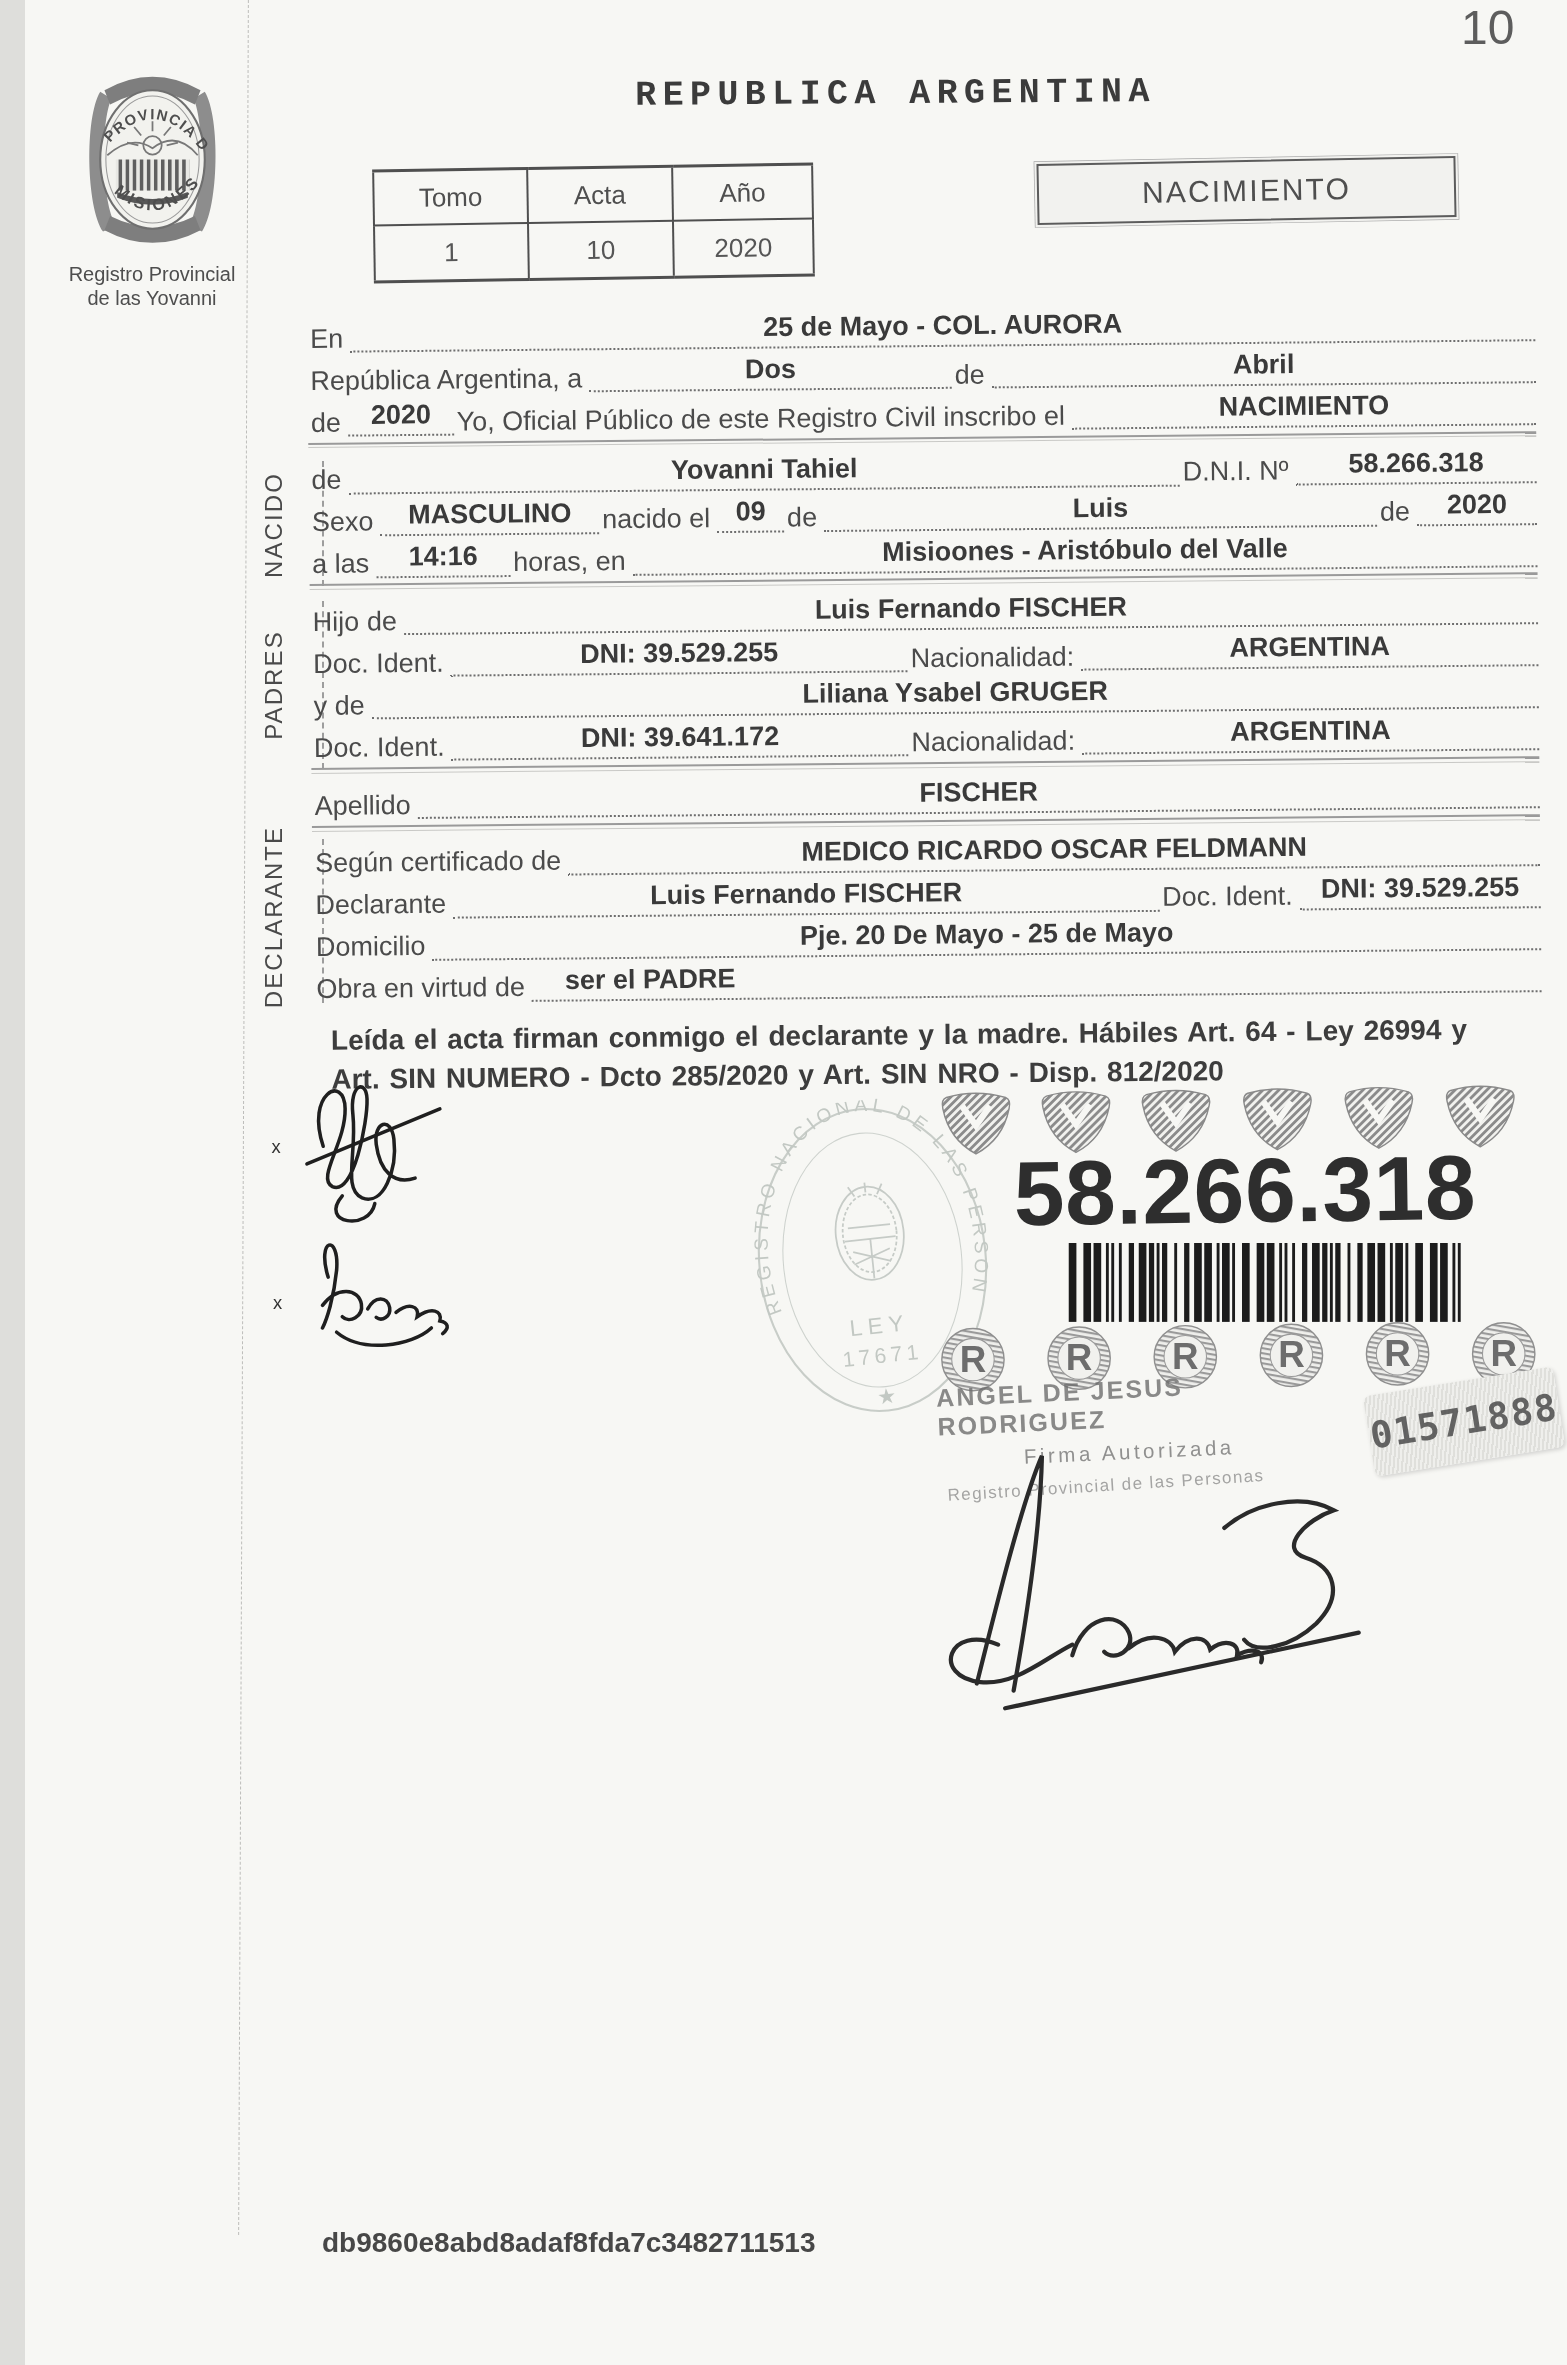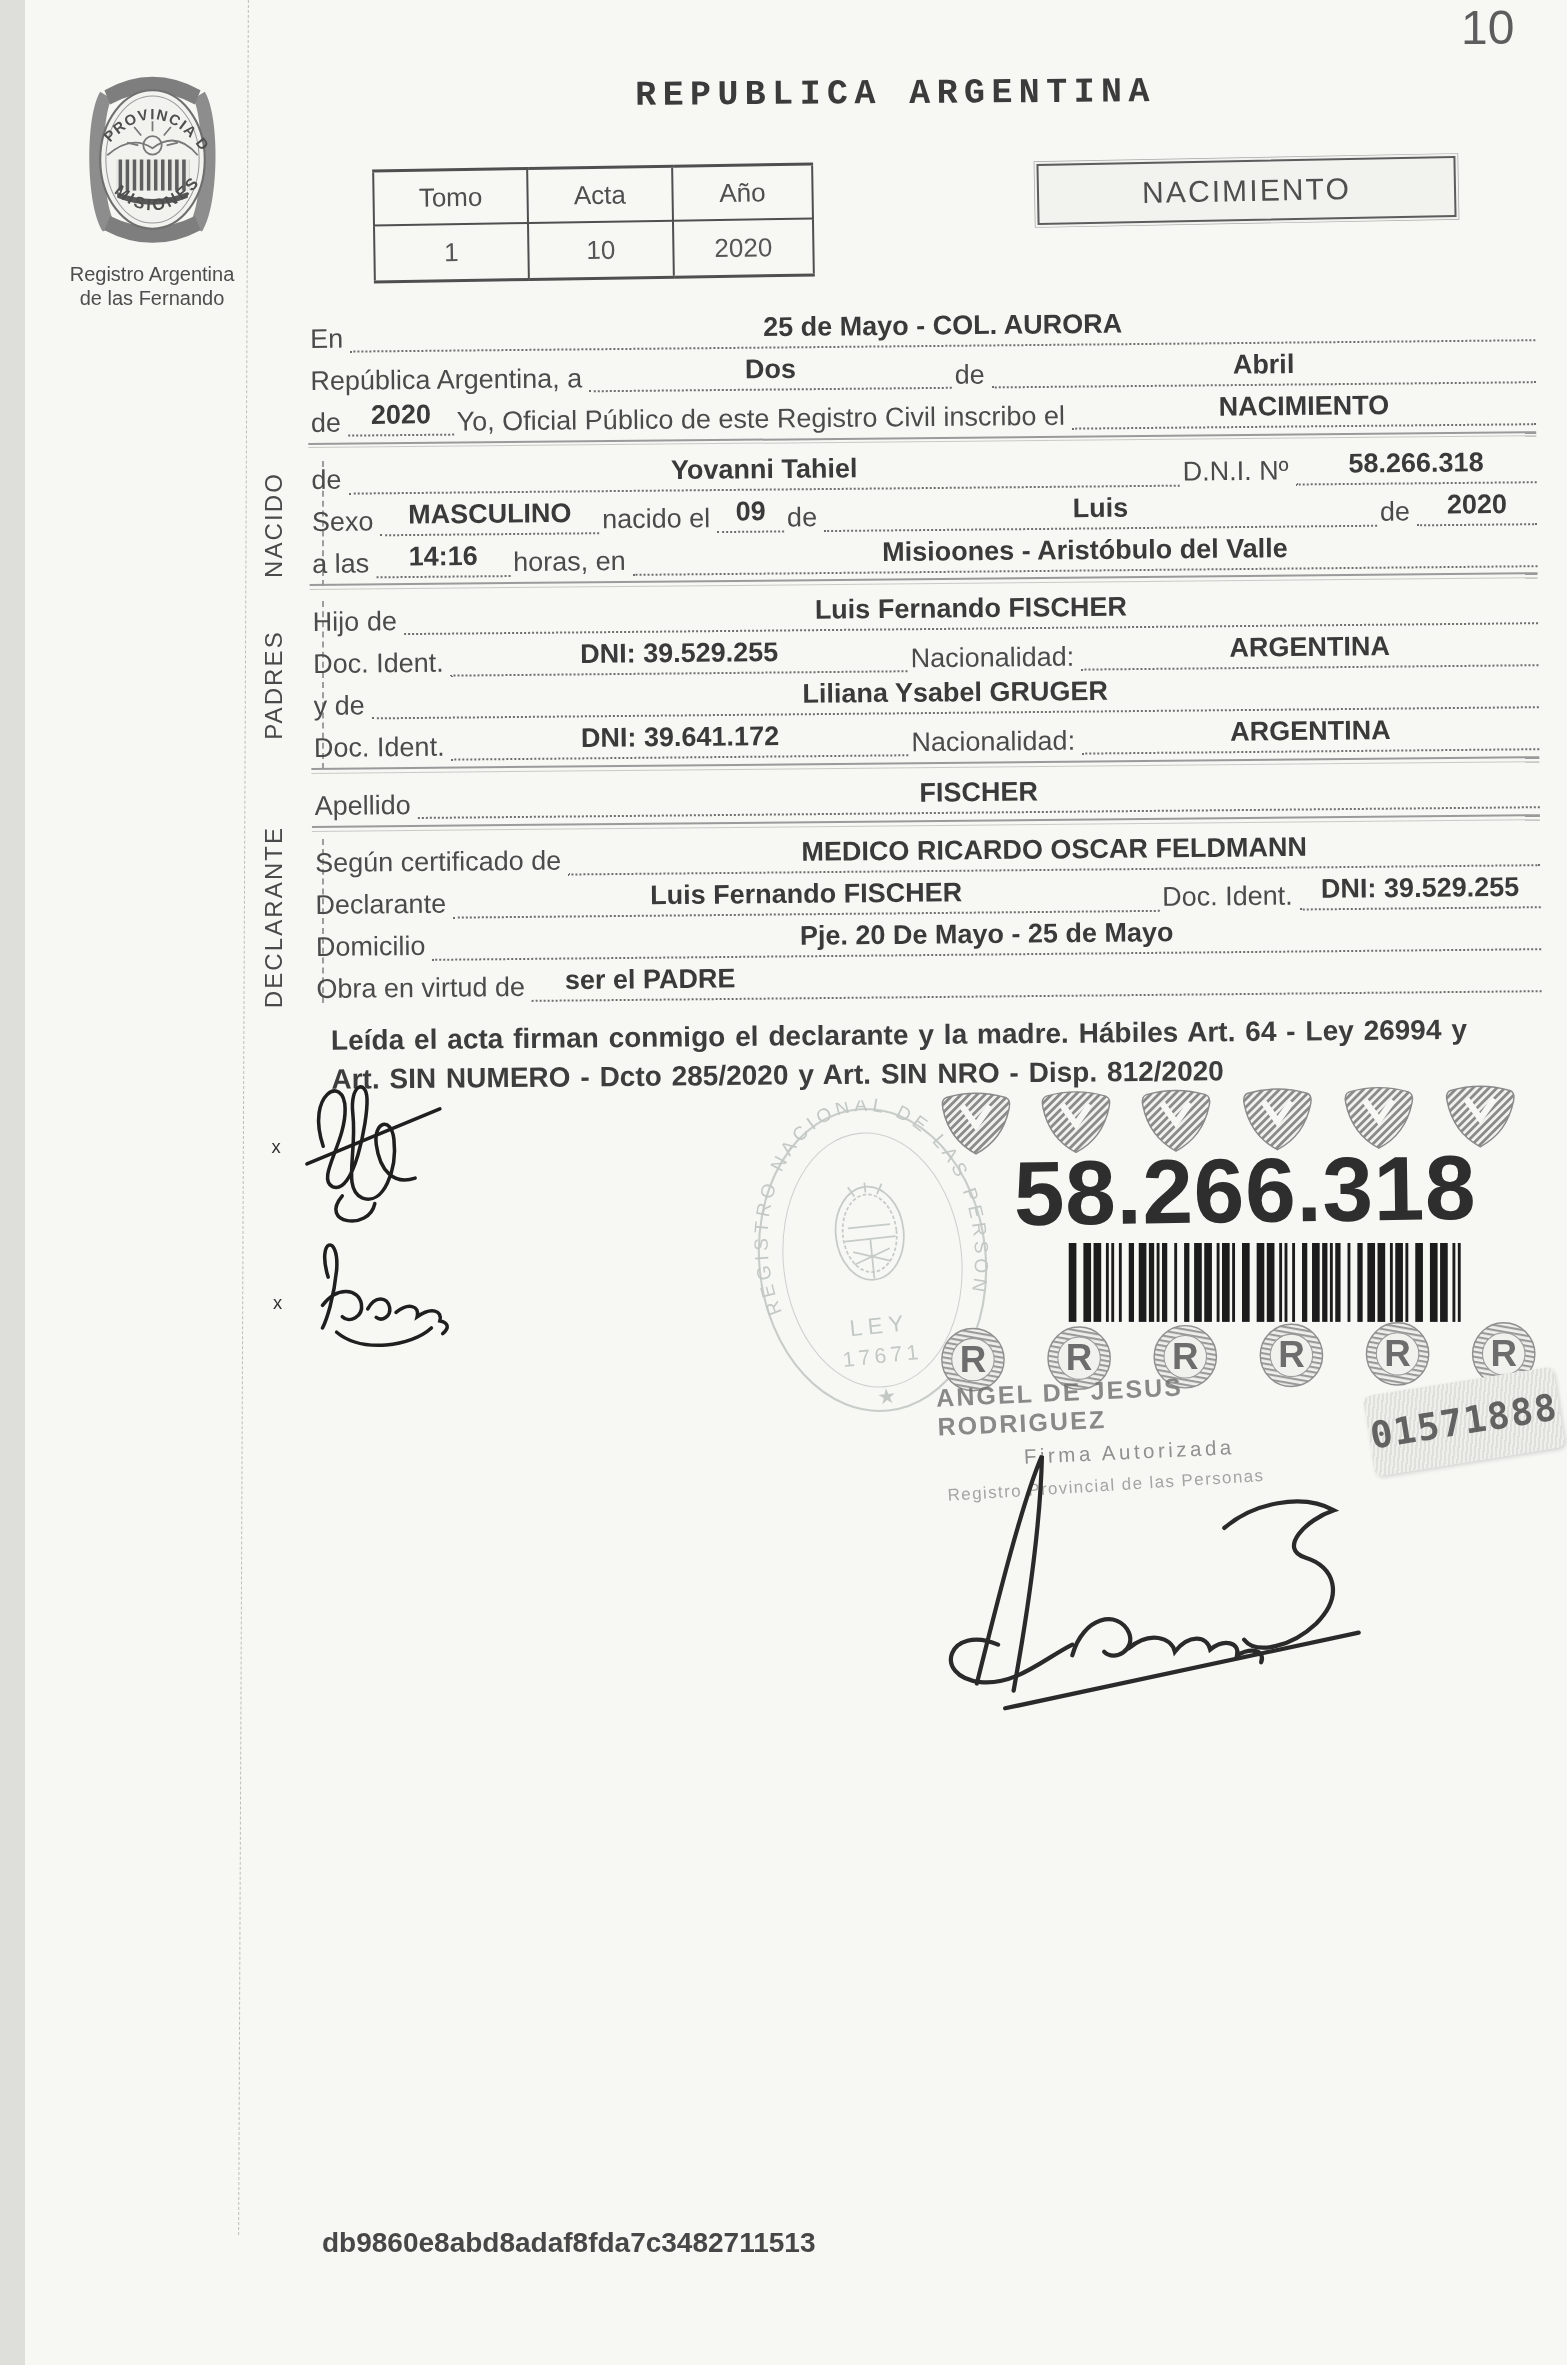--- a/index.html
+++ b/index.html
@@ -99,22 +99,22 @@
         <path id="arcBot" d="M30,158 Q108,262 186,158"></path>
       </defs>
       <text font-size="21" font-weight="bold" fill="#4e4e4e" letter-spacing="2">
         <textPath href="#arcTop" startOffset="12%">PROVINCIA DE</textPath>
       </text>
       <text font-size="23" font-weight="bold" fill="#4e4e4e" letter-spacing="4">
         <textPath href="#arcBot" startOffset="18%">MISIONES</textPath>
       </text>
     </svg>
     <div class="logo-caption">
-      <div>Registro Argentina</div>
-      <div>de las Fernando</div>
+      <div>Registro Provincial</div>
+      <div>de las Yovanni</div>
     </div>
   </div>
 
   <div class="title">REPUBLICA ARGENTINA</div>
 
   <table class="acta">
     <tbody>
         <tr>
       <td>Tomo</td>
       <td>Acta</td>

